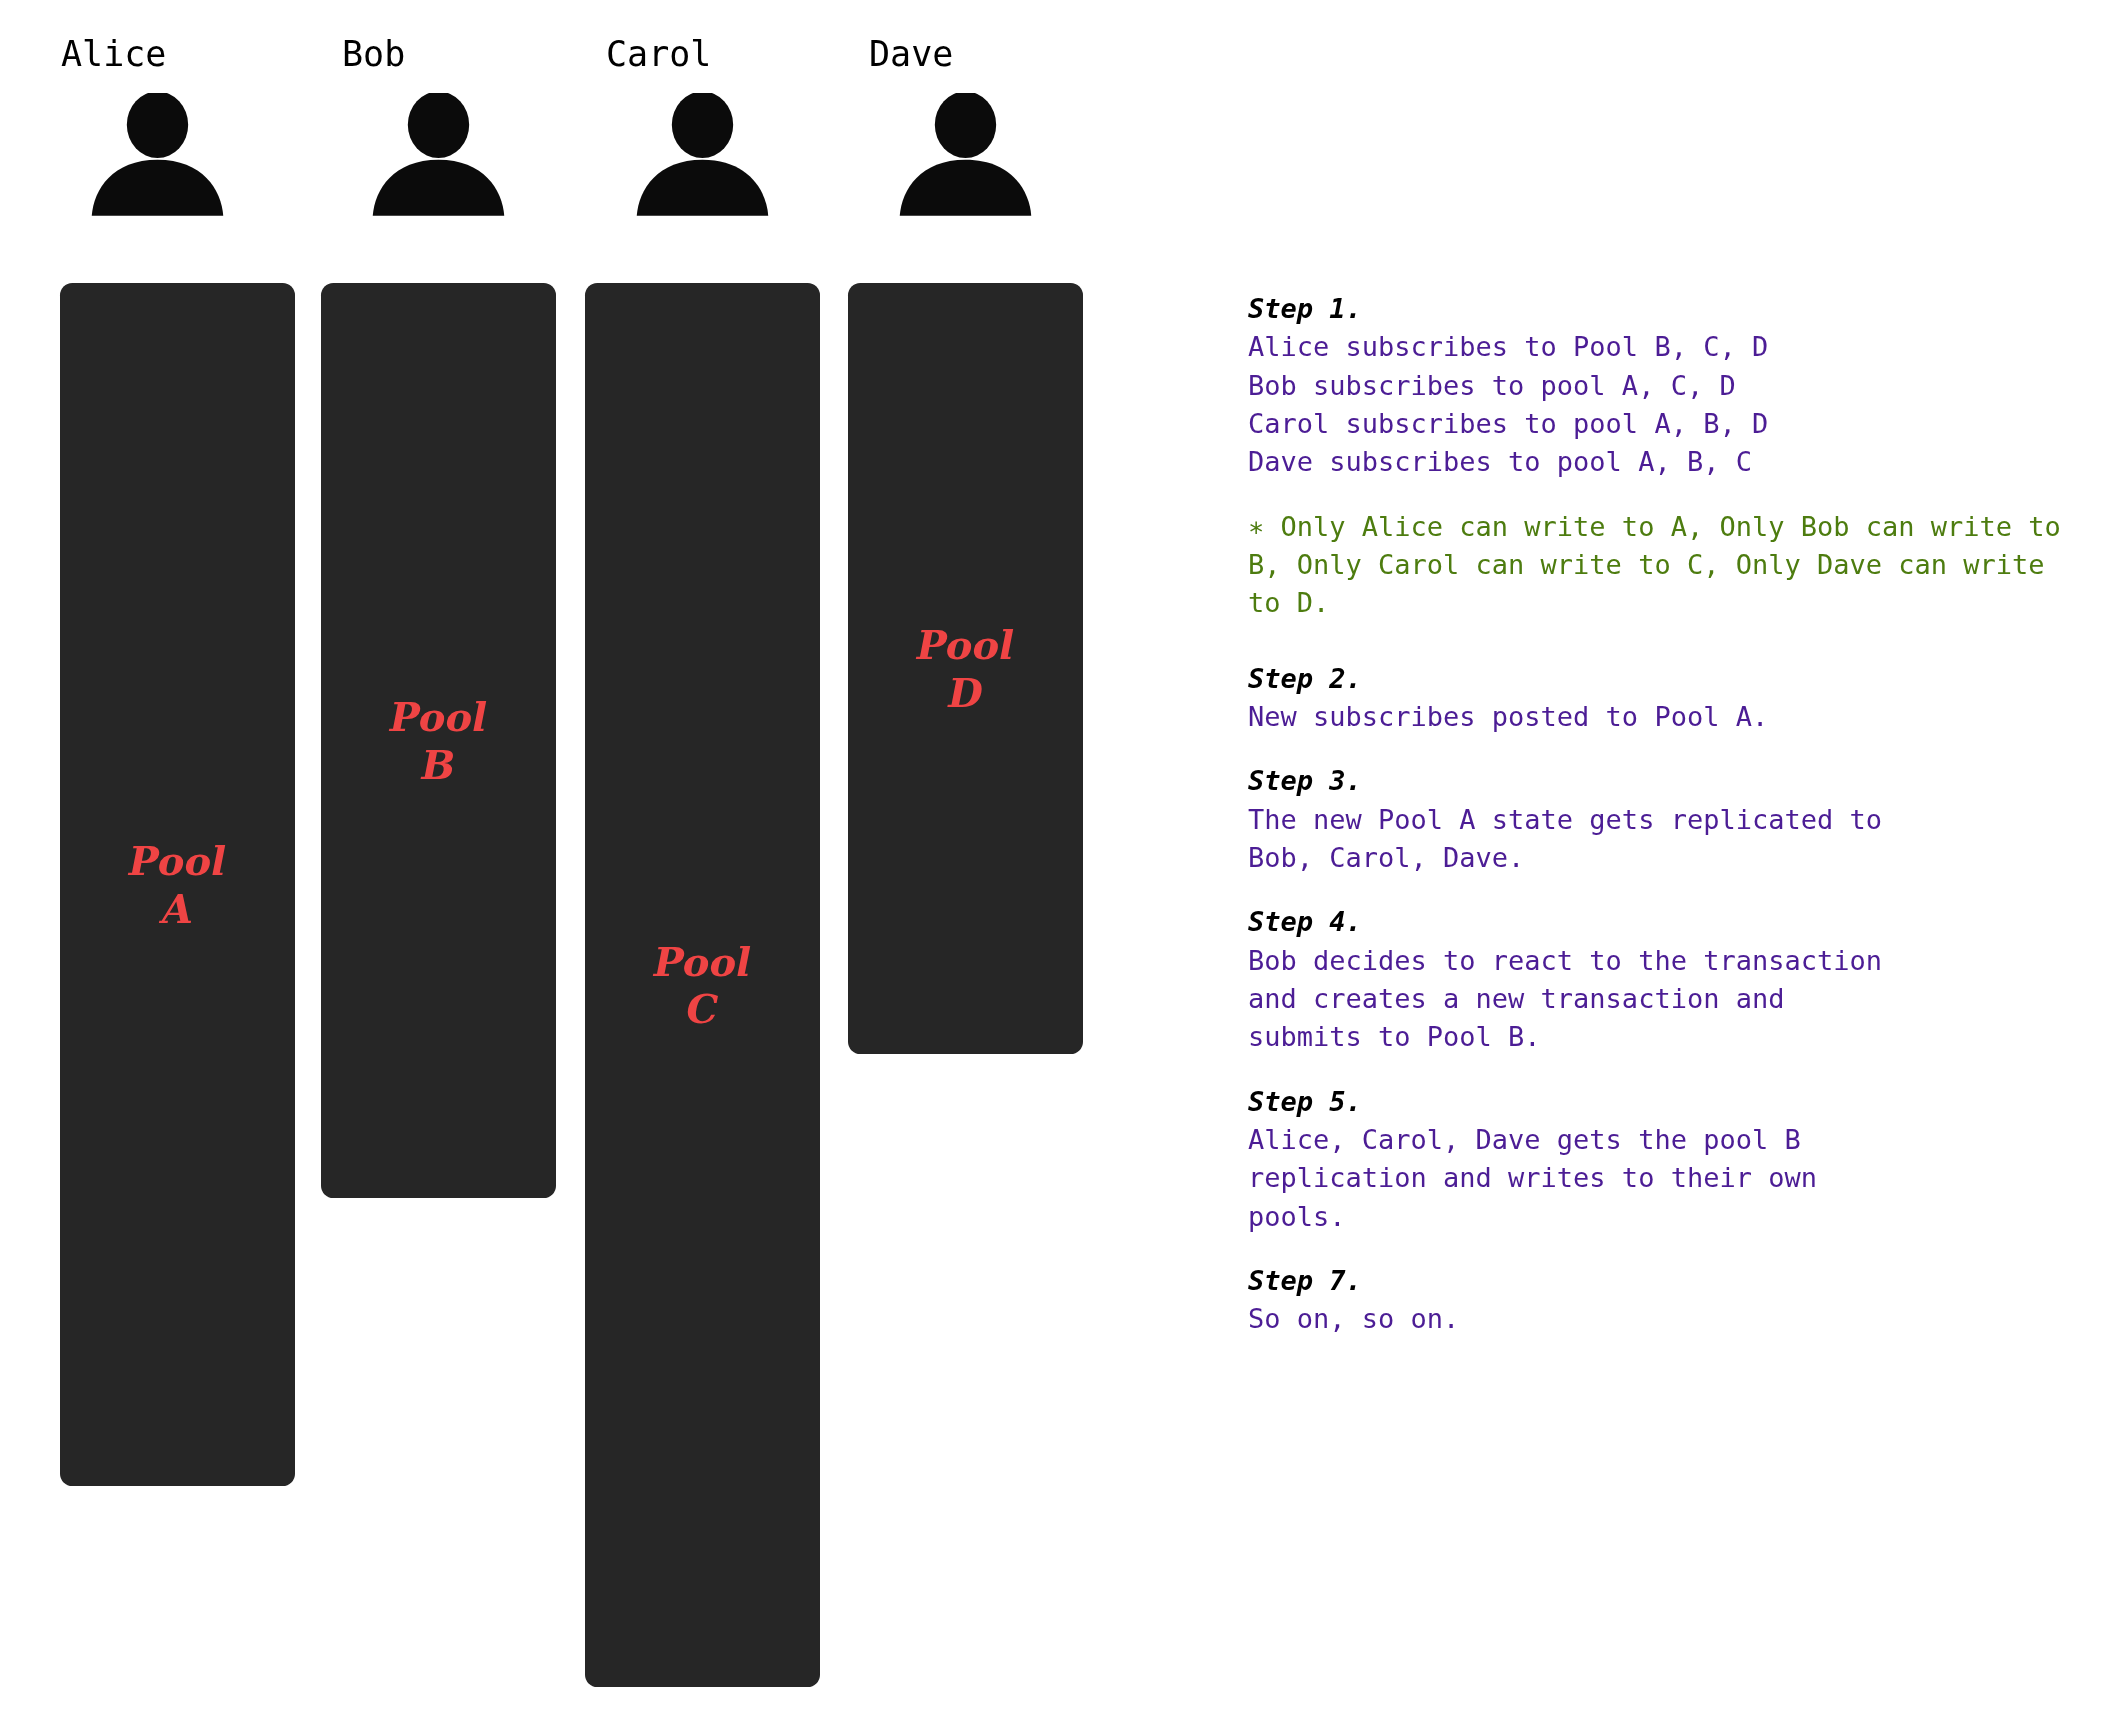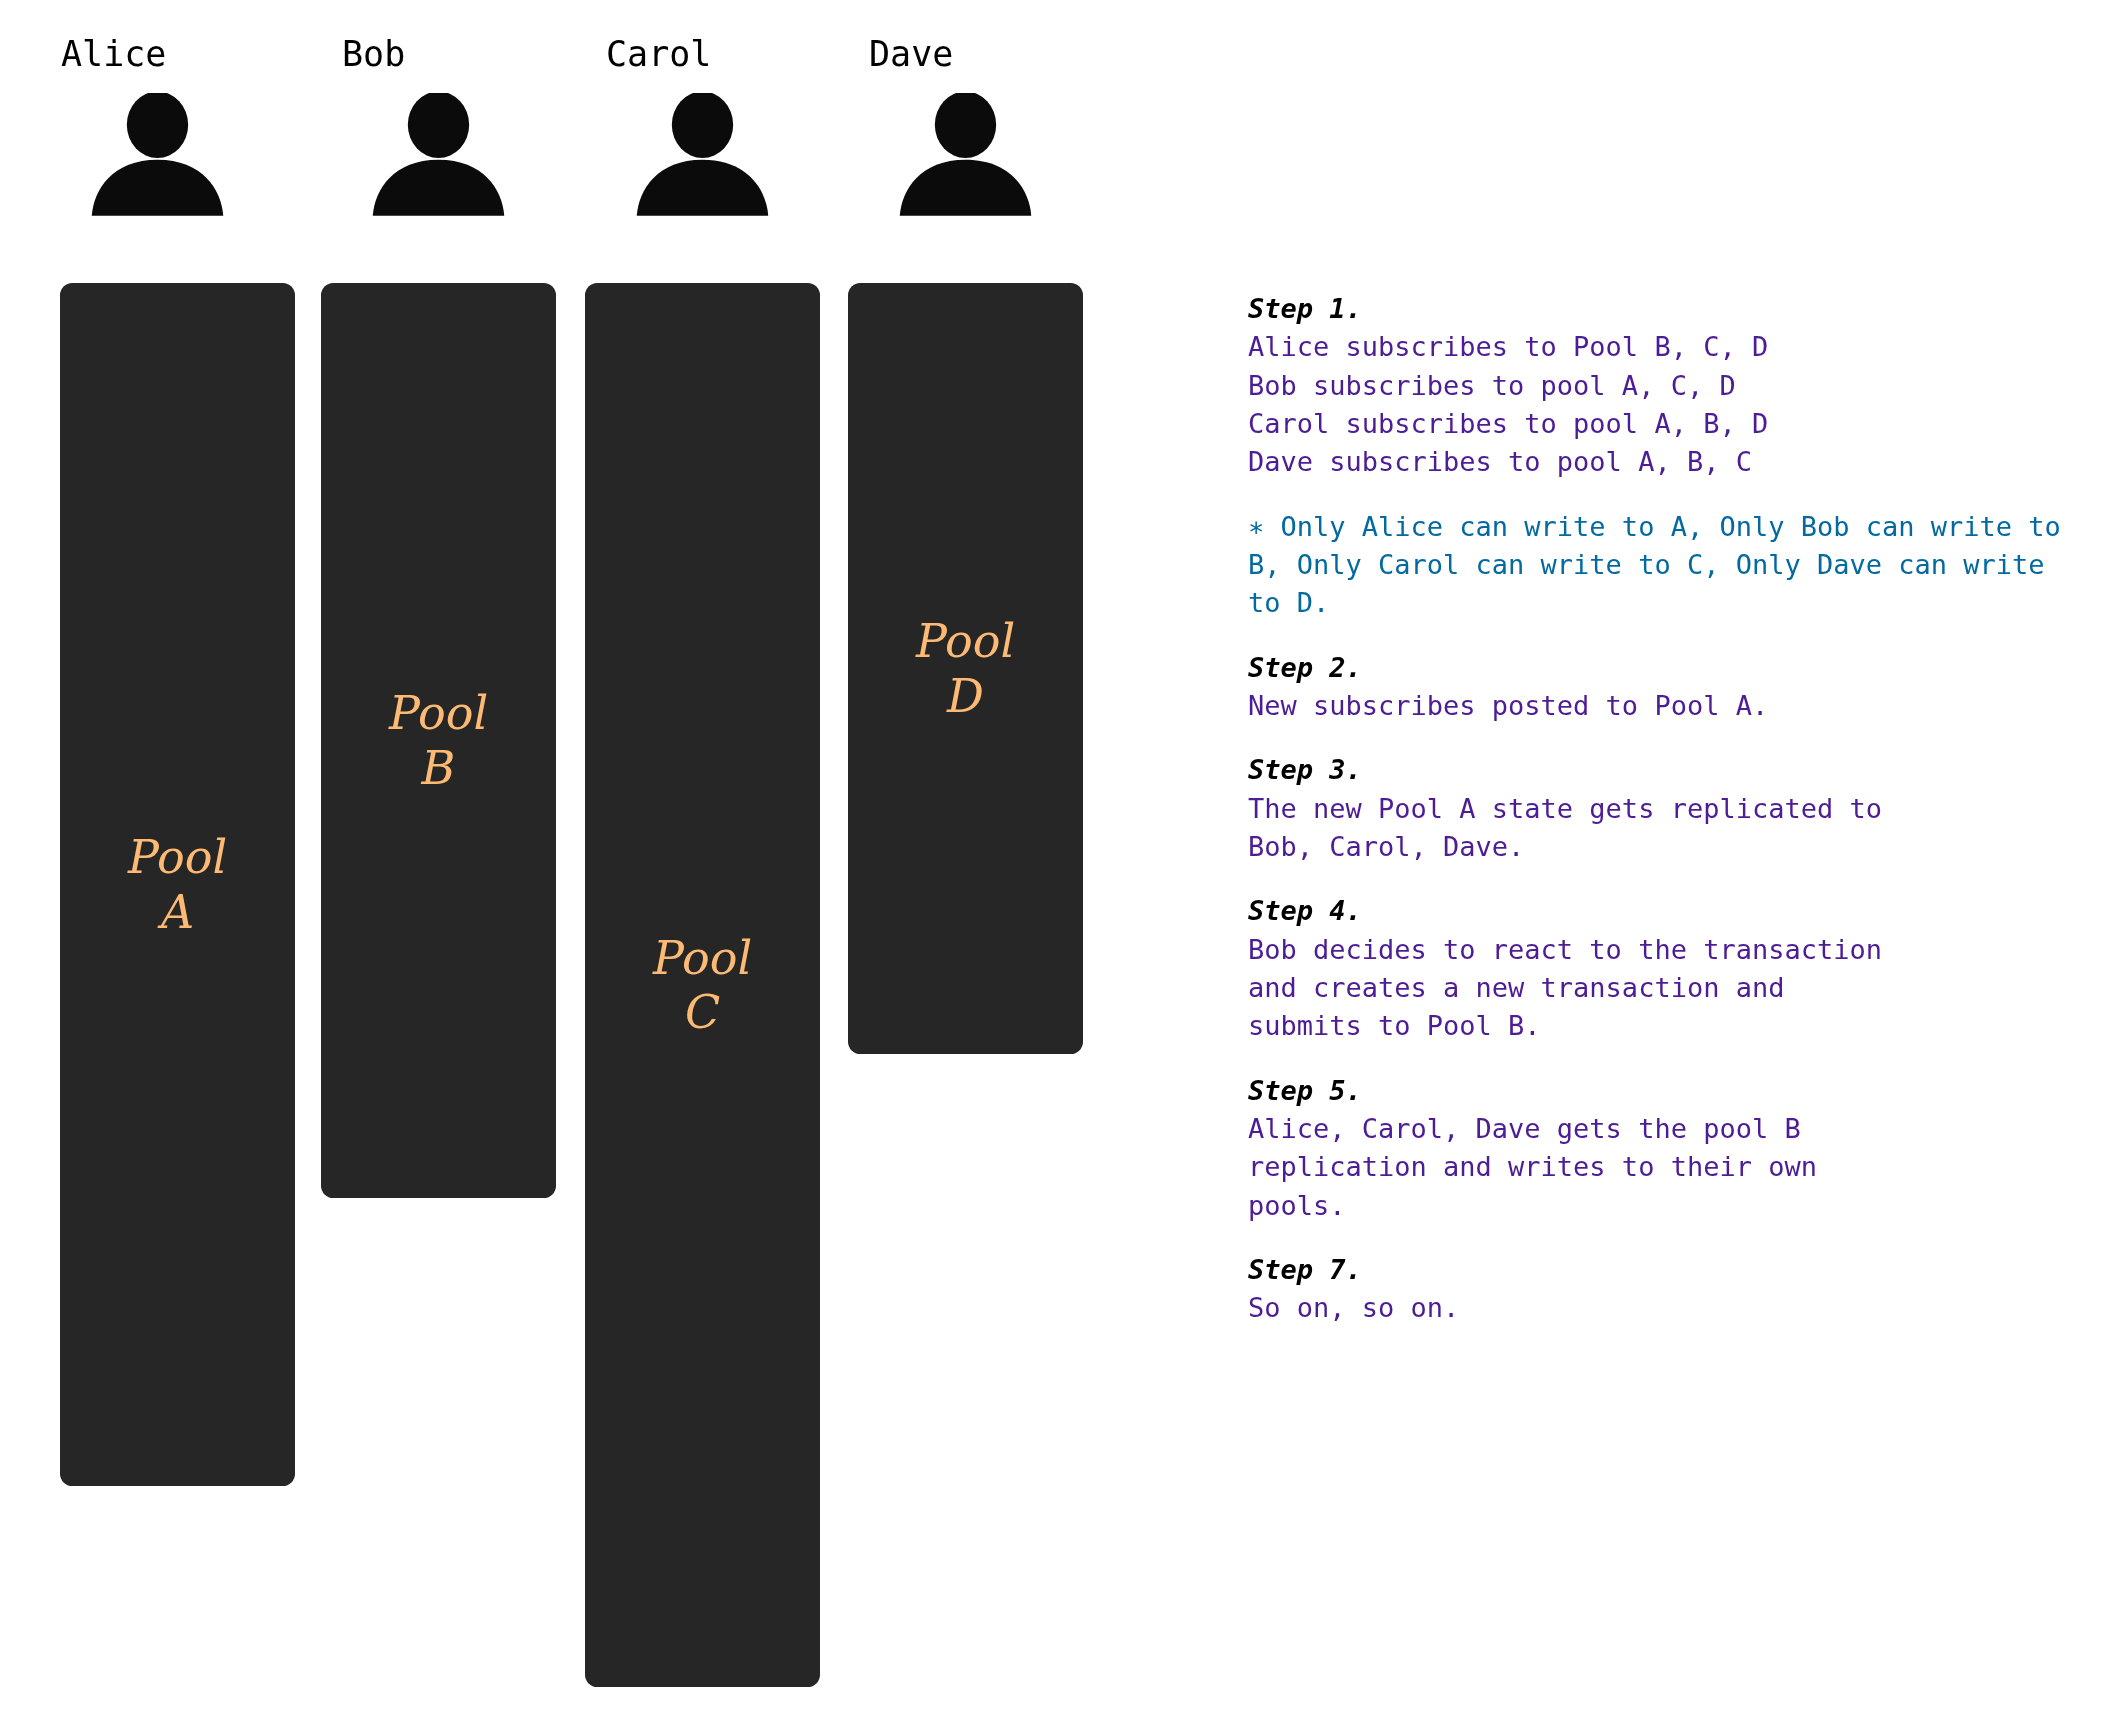--- a/index.html
+++ b/index.html
@@ -42,23 +42,23 @@
     position: absolute;
     background: #262626;
     border-radius: 12.3px;
     display: flex;
     align-items: center;
     justify-content: center;
   }
   .pool-label {
     font-family: "DejaVu Serif", serif;
     font-style: italic;
-    font-weight: normal;
-    color: #fdba74;
-    font-size: 46px;
+    font-weight: bold;
+    color: #ef4444;
+    font-size: 40px;
     line-height: 1.18;
     text-align: center;
     white-space: pre-line;
   }
 
   
   #steps {
     position: absolute;
     left: 1248px;
     top: 290px;
@@ -78,23 +78,23 @@
   .step-body {
     font-family: "DejaVu Sans Mono", monospace;
     font-size: 27px;
     color: #4c1d95;
     line-height: 1.42;
     white-space: pre-line;
   }
   .step-note {
     font-family: "DejaVu Sans Mono", monospace;
     font-size: 27px;
-    color: #0369a1;
+    color: #4d7c0f;
     line-height: 1.42;
-    margin-bottom: 26px;
+    margin-bottom: 37px;
   }
 </style>
 </head>
 <body>
 
 <div id="canvas">
 
   <div class="person-col" style="left: 61px; top: 37px; width: 193px;">
     <div class="person-name">Alice</div>
     <svg class="person-icon" width="149" height="123" viewBox="0 0 170 140" aria-hidden="true">

